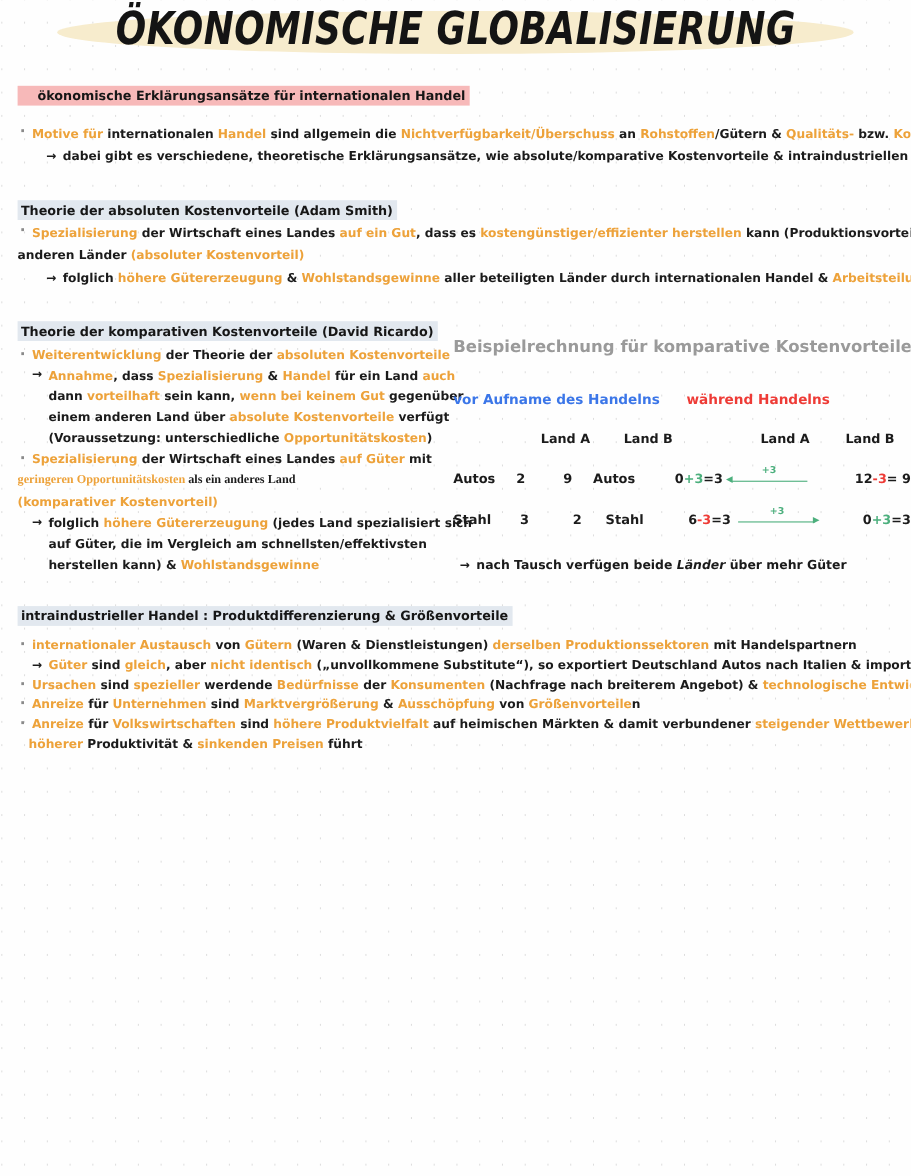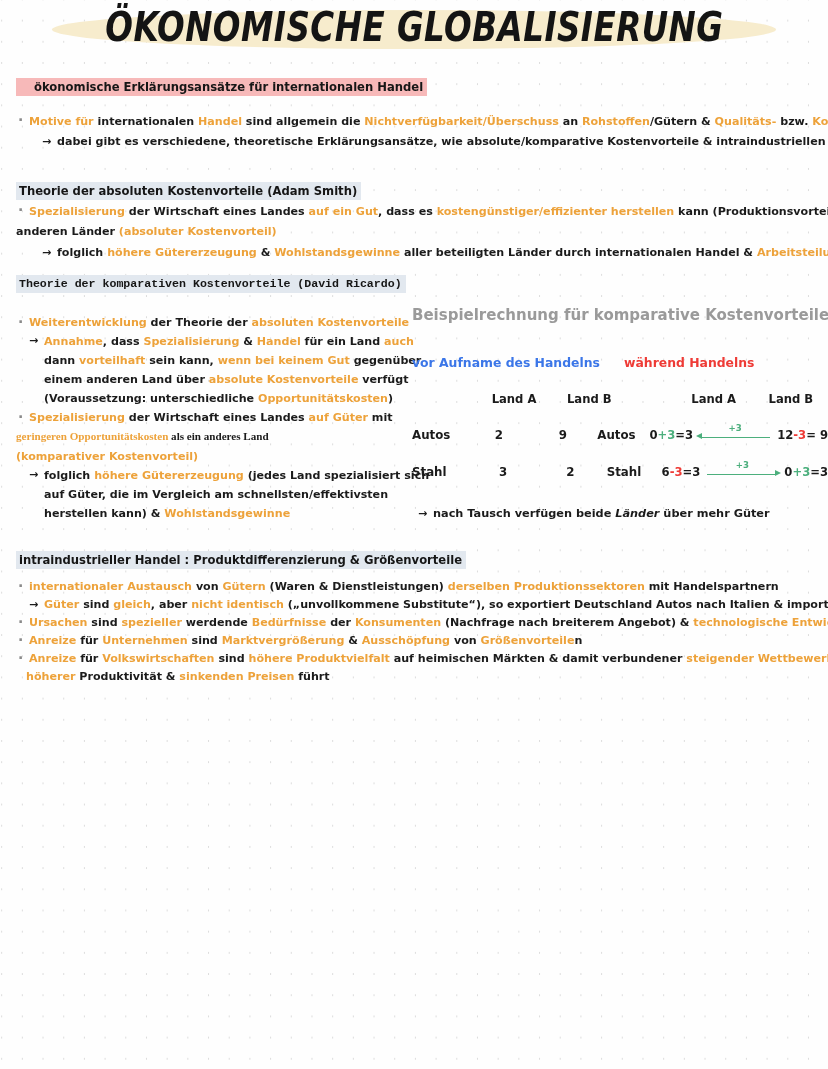--- a/index.html
+++ b/index.html
@@ -149,21 +149,21 @@
     display: flex;
     align-items: center;
     font-size: 11.8px;
     font-weight: 700;
   }
   .calc-row .c-lbl  { width: 62px; }
   .calc-row .c-a    { width: 82px; text-align: center; }
   .calc-row .c-b    { width: 70px; text-align: center; }
   .calc-row .c-lbl2 { width: 62px; }
 
-  .eq { font-size: 11.6px; font-weight: 700; white-space: nowrap; }
+  .eq { font-size: 11.6px; font-weight: 700; white-space: nowrap; margin-left: 36px; }
 
   .xfer {
     position: relative;
     width: 78px;
     height: 16px;
     margin: 0 3px;
     flex: none;
   }
   .xfer .bar {
     position: absolute;
@@ -235,21 +235,21 @@
       </span>
       <span class="ln" style="margin-left:-13px; margin-top:3px;">
         <span class="k">anderen Länder </span><span class="o">(absoluter Kostenvorteil)</span>
       </span>
       <span class="arrw ind1 ln" style="margin-top:4px;">
         <span class="k">folglich </span><span class="o">höhere Gütererzeugung</span><span class="k"> &amp; </span><span class="o">Wohlstandsgewinne</span><span class="k"> aller beteiligten Länder durch internationalen Handel &amp; </span><span class="o">Arbeitsteilung</span>
       </span>
     </span>
   </div>
 
-  <div class="sec" style="top:275px;font-family:Liberation Mono, monospace;">
+  <div class="sec" style="top:292px;">
     <span class="hdr hdr-blue">Theorie der komparativen Kostenvorteile (David Ricardo)</span>
   </div>
 
   <div class="sec" style="top:313px; width:400px; line-height:1.72;">
     <span class="bl wrapln">
       <span class="ln">
         <span class="o">Weiterentwicklung</span><span class="k"> der Theorie der </span><span class="o">absoluten Kostenvorteile</span>
       </span>
     </span>
     <span class="arrw ind1 wrapln">

